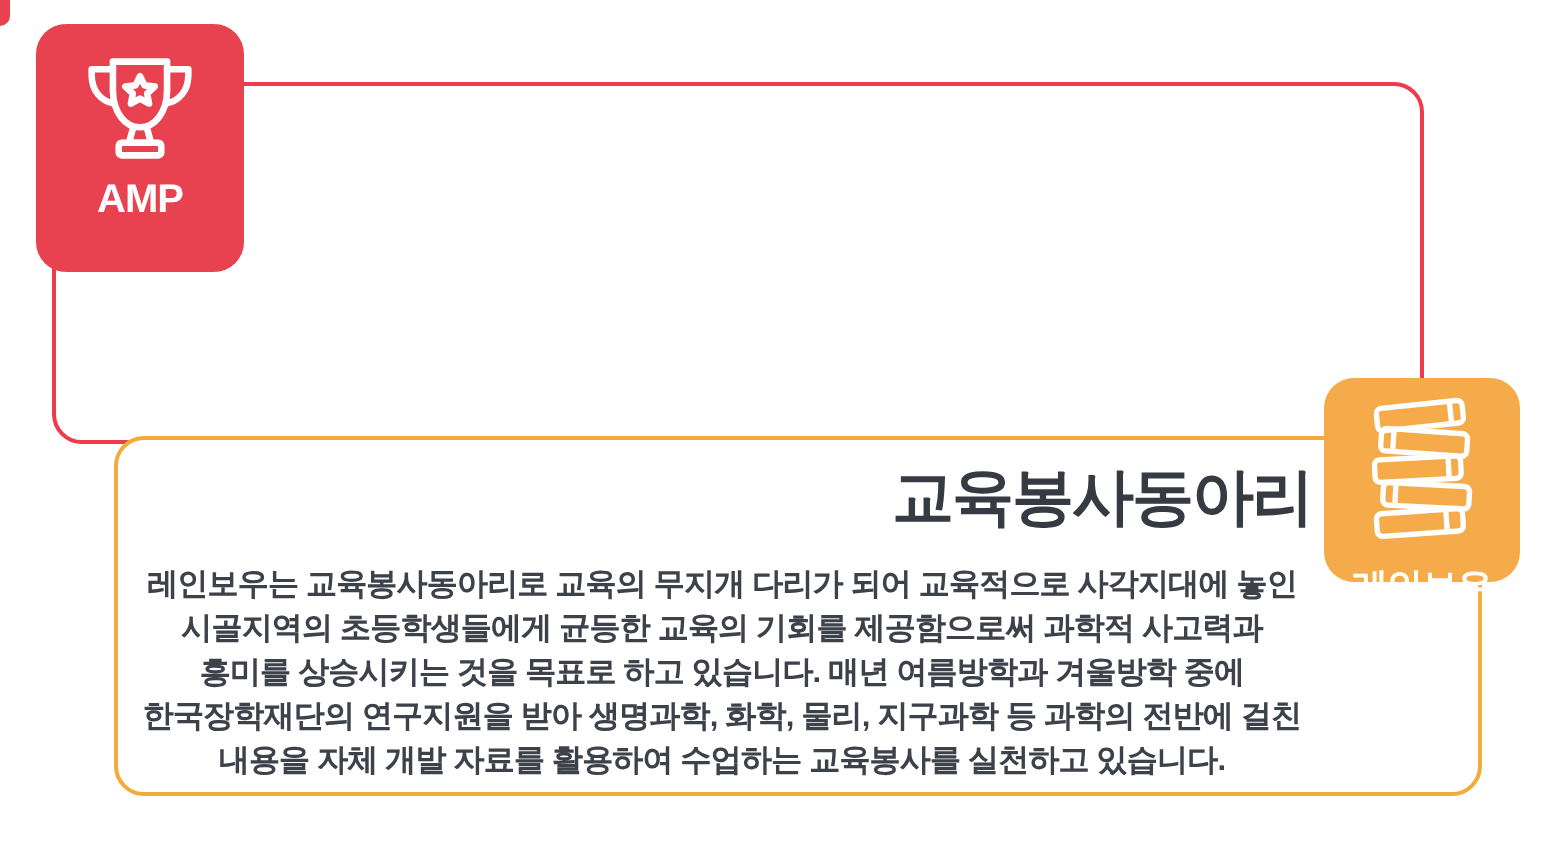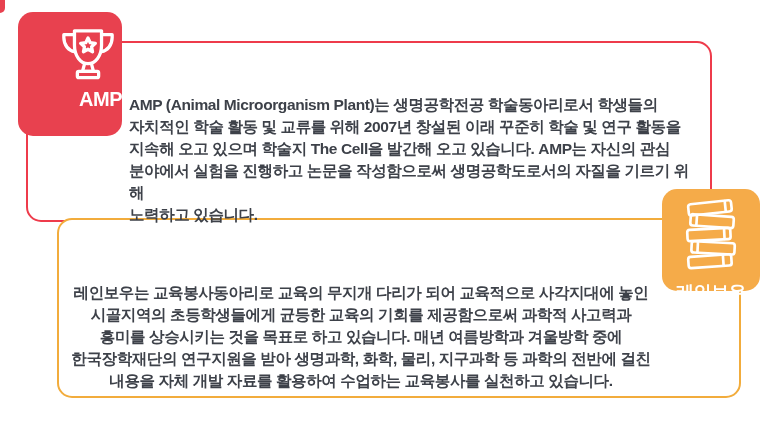--- a/index.html
+++ b/index.html
@@ -22,48 +22,44 @@
     position:absolute; z-index:3; font-size:15.5px; line-height:22px;
     color:#3d4149; font-weight:600; white-space:pre-line; letter-spacing:-0.4px;
   }
   .b1 { left:129px; top:94px;  width:572px; }
   .b2 { left:64px;  top:282px; width:594px; text-align:center; }
 
   .badge {
     position:absolute; z-index:4; display:flex; flex-direction:column;
     align-items:center; justify-content:flex-start; color:#ffffff;
   }
-  .badge.amp     { left:18px;  top:12px;  width:104px; height:124px; background:#e8414f; border-radius:15px;align-items:flex-end; }
+  .badge.amp     { left:18px;  top:12px;  width:104px; height:124px; background:#e8414f; border-radius:15px; }
   .badge.rainbow { left:662px; top:189px; width:98px;  height:102px; background:#f5ab49; border-radius:15px; }
   .badge.amp svg     { margin-top:13px; }
   .badge.rainbow svg { margin-top:9px; }
   .badge .label { font-weight:800; letter-spacing:-0.5px; }
   .badge.amp .label     { font-size:20px; margin-top:1px; }
   .badge.rainbow .label { font-size:18px; margin-top:0px; }
 
   .corner-sliver {
     position:absolute; left:-12px; top:-8px; width:17px; height:21px;
     background:#e8414f; border-radius:5px; z-index:4;
   }
 </style>
 </head>
 <body>
 
 <div class="stage">
 
   <div class="corner-sliver"></div>
 
   <div class="card red"></div>
-  <div class="club-body b1">AMP (Animal Microorganism Plant)는 생명공학전공 학술동아리로서 학생들의
-자치적인 학술 활동 및 교류를 위해 2007년 창설된 이래 꾸준히 학술 및 연구 활동을
-지속해 오고 있으며 학술지 The Cell을 발간해 오고 있습니다. AMP는 자신의 관심
-분야에서 실험을 진행하고 논문을 작성함으로써 생명공학도로서의 자질을 기르기 위해
-노력하고 있습니다.</div>
 
   <div class="card yellow"></div>
+  <div class="club-title t2">교육봉사동아리</div>
   <div class="club-body b2">레인보우는 교육봉사동아리로 교육의 무지개 다리가 되어 교육적으로 사각지대에 놓인
 시골지역의 초등학생들에게 균등한 교육의 기회를 제공함으로써  과학적 사고력과
 흥미를 상승시키는 것을 목표로 하고 있습니다.  매년 여름방학과 겨울방학 중에
 한국장학재단의 연구지원을 받아 생명과학, 화학, 물리, 지구과학 등 과학의 전반에 걸친
 내용을 자체 개발 자료를 활용하여 수업하는 교육봉사를 실천하고 있습니다.</div>
 
   <div class="badge amp">
     <span>
       <svg viewBox="0 0 70 60" width="68" height="58" aria-hidden="true">
         <g fill="none" stroke="#ffffff" stroke-width="3.4" stroke-linecap="round" stroke-linejoin="round">

